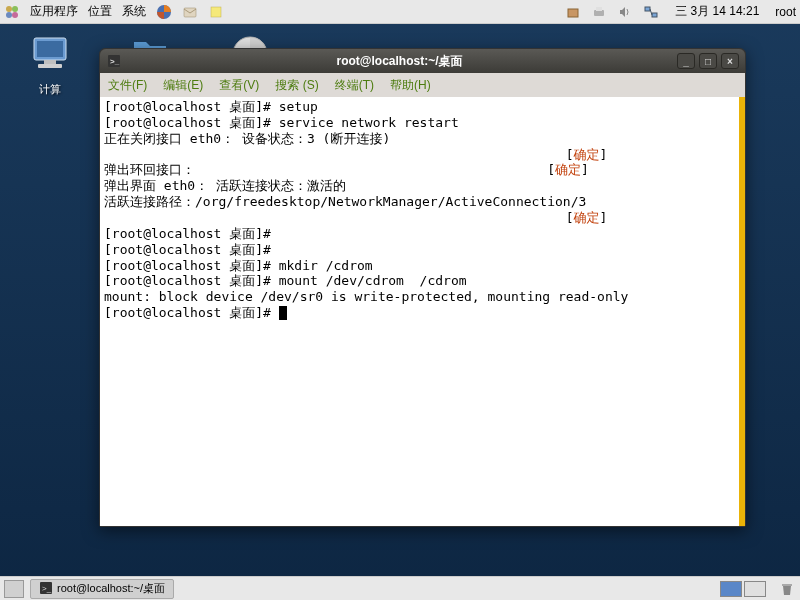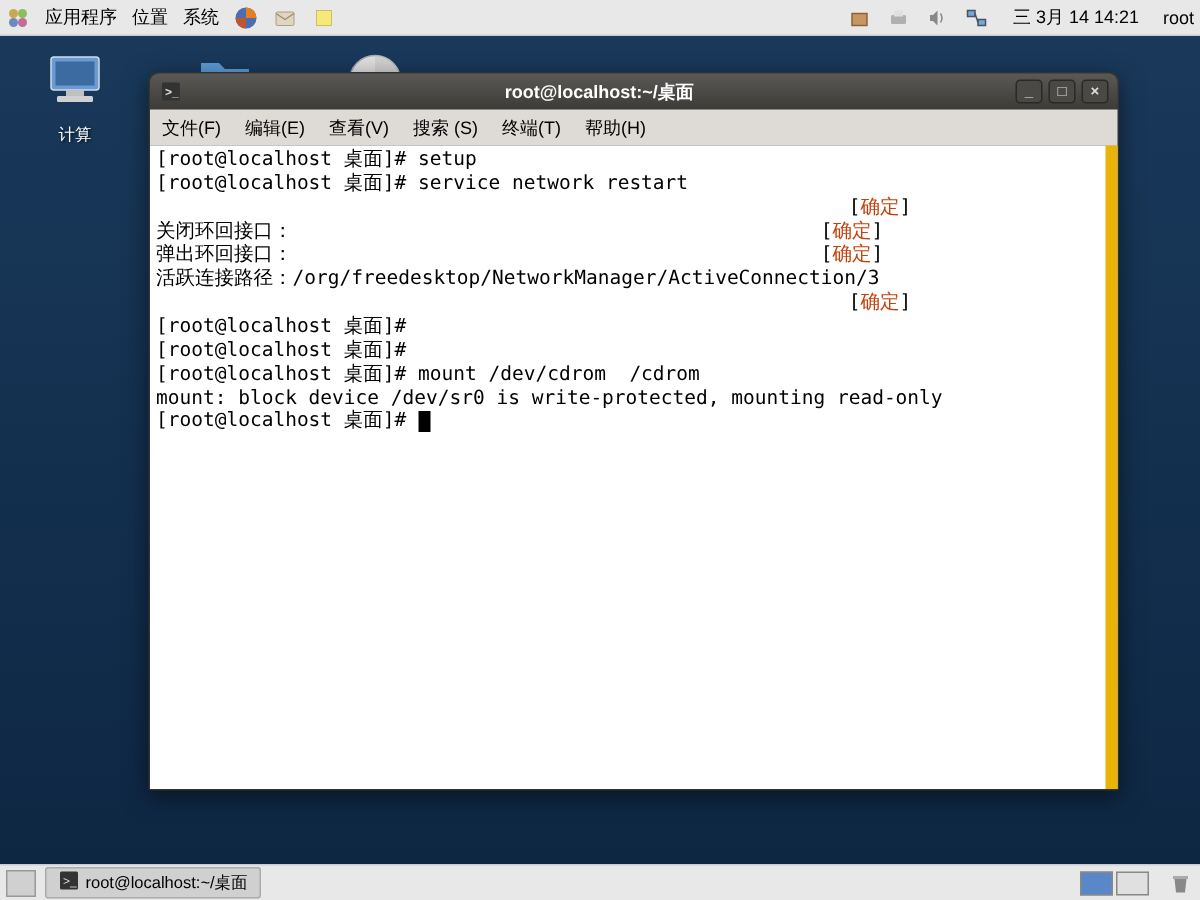--- a/index.html
+++ b/index.html
@@ -95,34 +95,34 @@
       cursor: pointer;
     }
     .menubar {
       background: #dedad6;
       height: 24px;
       display: flex;
       align-items: center;
       padding: 0 8px;
       gap: 16px;
       font-size: 12px;
-      color: #000000;
+      color: #4d7c0f;
     }
     .menubar-item { cursor: pointer; }
     .terminal-body {
       flex: 1;
       background: white;
       font-family: "DejaVu Sans Mono", monospace;
       font-size: 13px;
       padding: 2px 4px;
       overflow: hidden;
       position: relative;
       color: black;
       line-height: 1.22;
-      border-right: 8px solid #eab308;
+      border-right: 6px solid #eab308;
     }
     .term-line { white-space: pre; }
     .ok-green { color: #c2410c; }
     .cursor {
       display: inline-block;
       width: 8px; height: 14px;
       background: black;
       vertical-align: text-bottom;
     }
     
@@ -292,27 +292,29 @@
     <span class="menubar-item">文件(F)</span>
     <span class="menubar-item">编辑(E)</span>
     <span class="menubar-item">查看(V)</span>
     <span class="menubar-item">搜索 (S)</span>
     <span class="menubar-item">终端(T)</span>
     <span class="menubar-item">帮助(H)</span>
   </div>
   <div class="terminal-body" id="term-body">
   <div class="term-line">[root@localhost 桌面]# setup</div>
       <div class="term-line">[root@localhost 桌面]# service network restart</div>
+      <div class="term-line">正在关闭接口 eth0： 设备状态：3 (断开连接)</div>
       <div class="term-line"><span>                                                           [</span><span class="ok-green">确定</span><span>]</span></div>
-      <div class="term-line"><span>关闭环回接口：                                             [</span><span class="ok-green">确定</span><span>]</span></div>
       <div class="term-line"><span>弹出环回接口：                                             [</span><span class="ok-green">确定</span><span>]</span></div>
+      <div class="term-line">弹出界面 eth0： 活跃连接状态：激活的</div>
       <div class="term-line">活跃连接路径：/org/freedesktop/NetworkManager/ActiveConnection/3</div>
       <div class="term-line"><span>                                                           [</span><span class="ok-green">确定</span><span>]</span></div>
       <div class="term-line">[root@localhost 桌面]# </div>
       <div class="term-line">[root@localhost 桌面]# </div>
+      <div class="term-line">[root@localhost 桌面]# mkdir /cdrom</div>
       <div class="term-line">[root@localhost 桌面]# mount /dev/cdrom  /cdrom</div>
       <div class="term-line">mount: block device /dev/sr0 is write-protected, mounting read-only</div>
       <div class="term-line">[root@localhost 桌面]# <span class="cursor"></span></div>
     </div>
 </div>
 
 <div class="bottom-panel">
   <div class="task-left">
     <div class="showdesk"></div>
     <div class="task-button">

